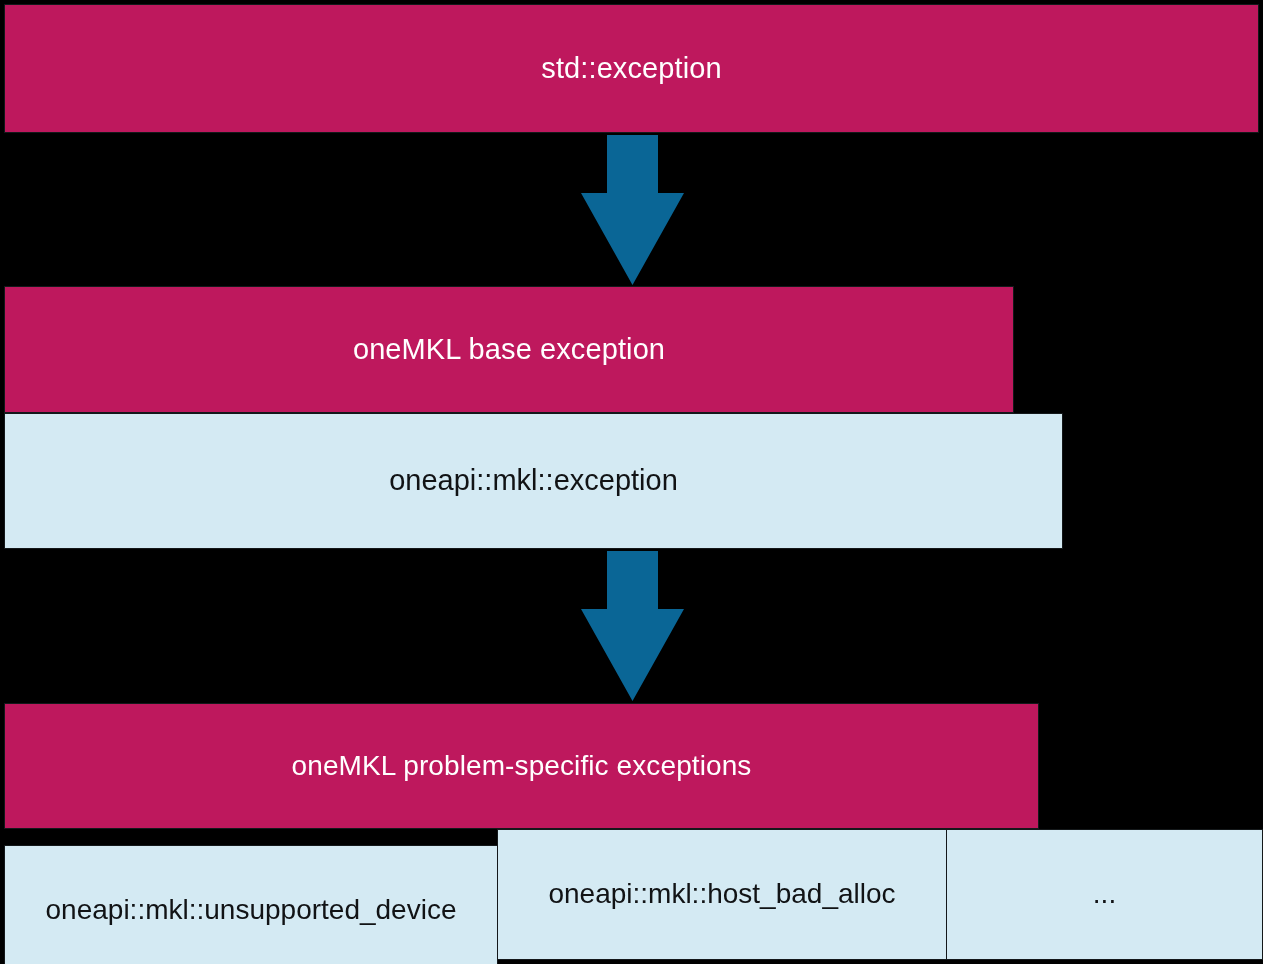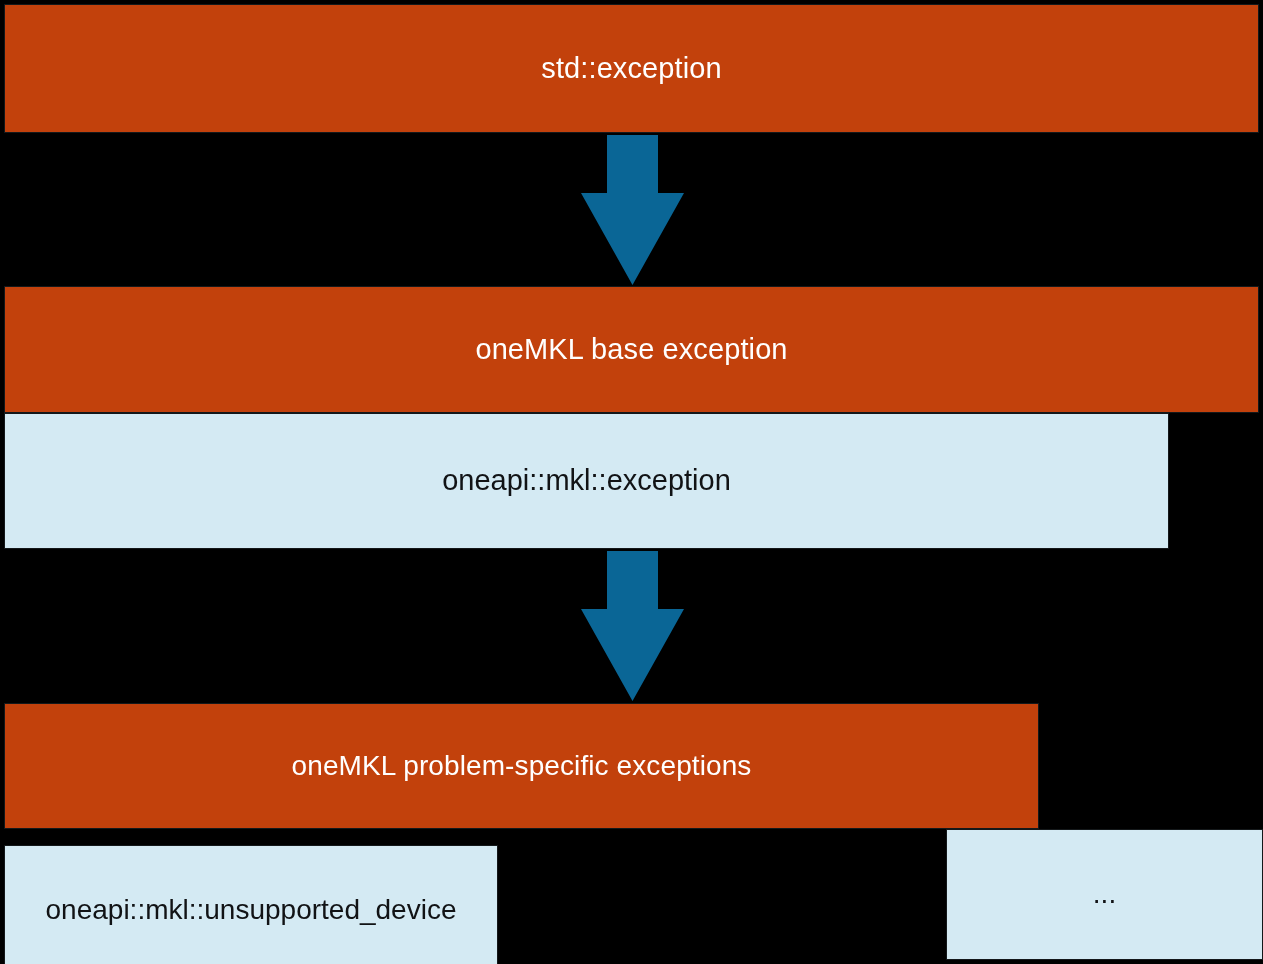--- a/index.html
+++ b/index.html
@@ -13,21 +13,21 @@
   #canvas {
     position: relative;
     width: 1263px;
     height: 964px;
     background: #000000;
     overflow: hidden;
   }
   .hdr {
     position: absolute;
     box-sizing: border-box;
-    background: #c2410c;
+    background: #be185d;
     border: 1px solid #14181a;
     color: #ffffff;
     display: flex;
     align-items: center;
     justify-content: center;
     text-align: center;
     font-size: 29px;
     font-weight: 400;
     letter-spacing: 0.1px;
     line-height: 1.1;
@@ -69,27 +69,27 @@
     top: 551px;
     width: 103px;
     height: 150px;
   }
   .arrow-svg { display: block; width: 100%; height: 100%; }
 
   
   #node-base-header {
     left: 4px;
     top: 286px;
-    width: 1255px;
+    width: 1010px;
     height: 127px;
   }
   #node-base-body {
     left: 4px;
     top: 413px;
-    width: 1165px;
+    width: 1059px;
     height: 136px;
   }
 
   
   #node-specific-header {
     left: 4px;
     top: 703px;
     width: 1035px;
     height: 126px;
     font-size: 28px;
@@ -136,16 +136,17 @@
   <div id="arrow-base-to-specific">
     <svg class="arrow-svg" viewBox="0 0 103 150" preserveAspectRatio="none">
       <polygon points="26,0 77,0 77,58 103,58 51.5,150 0,58 26,58" fill="#0a6696"></polygon>
     </svg>
   </div>
 
   <div class="hdr" id="node-specific-header">oneMKL problem-specific exceptions</div>
 
   <div class="body-cell" id="cell-unsupported-device">oneapi::mkl::unsupported_device</div>
 
+  <div class="body-cell" id="cell-host-bad-alloc">oneapi::mkl::host_bad_alloc</div>
 
   <div class="body-cell" id="cell-ellipsis">...</div>
 
 </div>
 
 </body></html>

